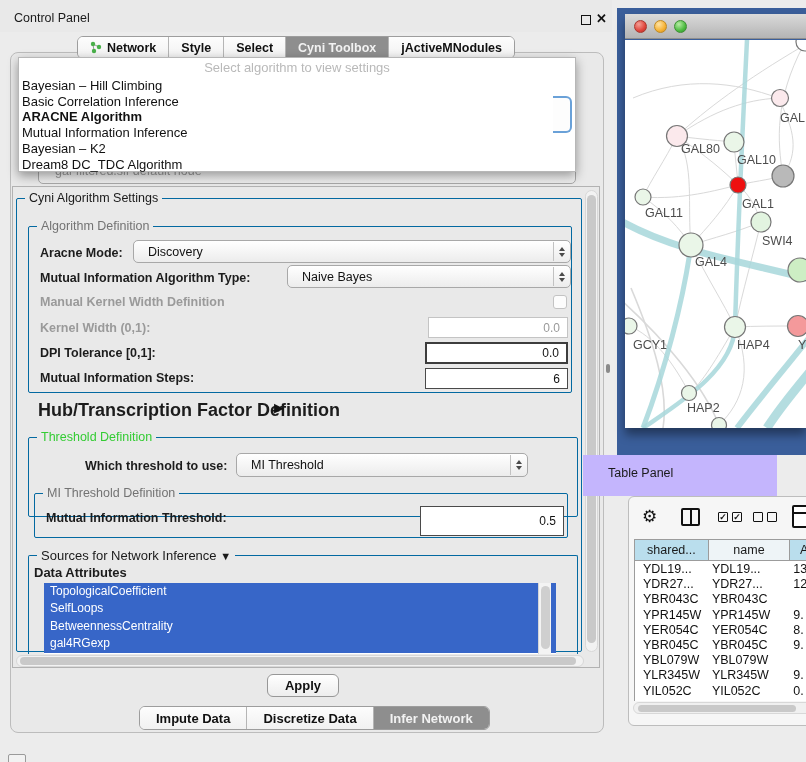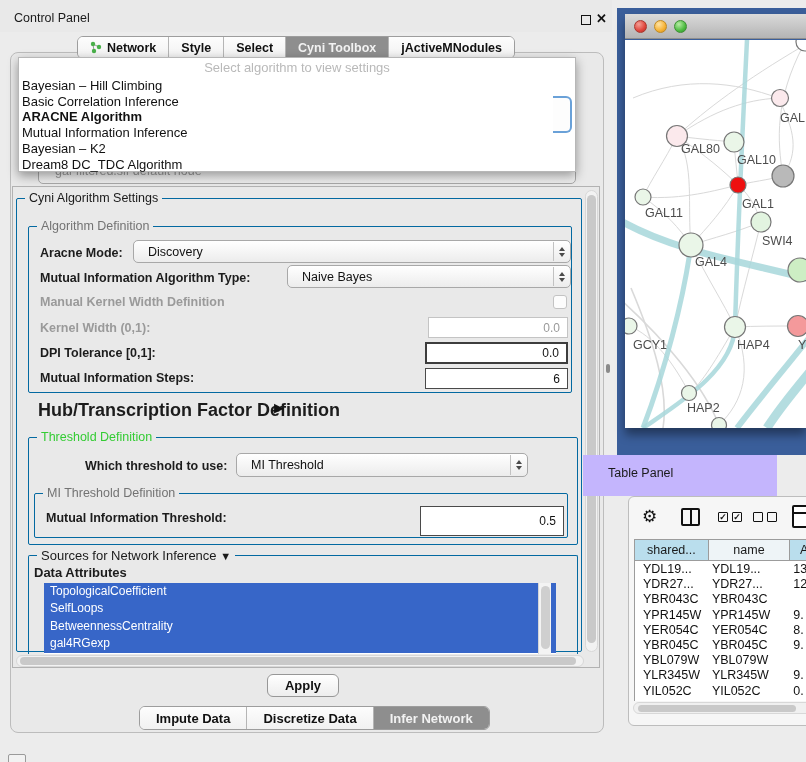--- a/index.html
+++ b/index.html
@@ -219,21 +219,21 @@
   </div>
 
   <span class="lbl" style="left:40px; top:371px;">Mutual Information Steps:</span>
   <div class="field en2" style="left:425px; top:368px; width:143px; height:21px;">
     <span>6</span>
   </div>
 
   <span class="lbl" style="left:38px; top:400px; font-size:18px;text-align:right;">Hub/Transcription Factor Definition</span>
   <span class="arrow-glyph" style="left:274px; top:400px; font-size:13px;">▶</span>
 
-  <div class="gbox" style="left:28px; top:437px; width:550px; height:108px;">
+  <div class="gbox" style="left:28px; top:437px; width:550px; height:80px;">
     <span class="gtitle green">Threshold Definition</span>
   </div>
 
   <span class="lbl" style="left:85px; top:459px;">Which threshold to use:</span>
   <div class="combo" style="left:236px; top:453px; width:292px; height:24px;">
     <span>MI Threshold</span>
     <span class="stepper">
         <span class="tri-up"></span>
         <span class="tri-dn"></span>
       </span>

